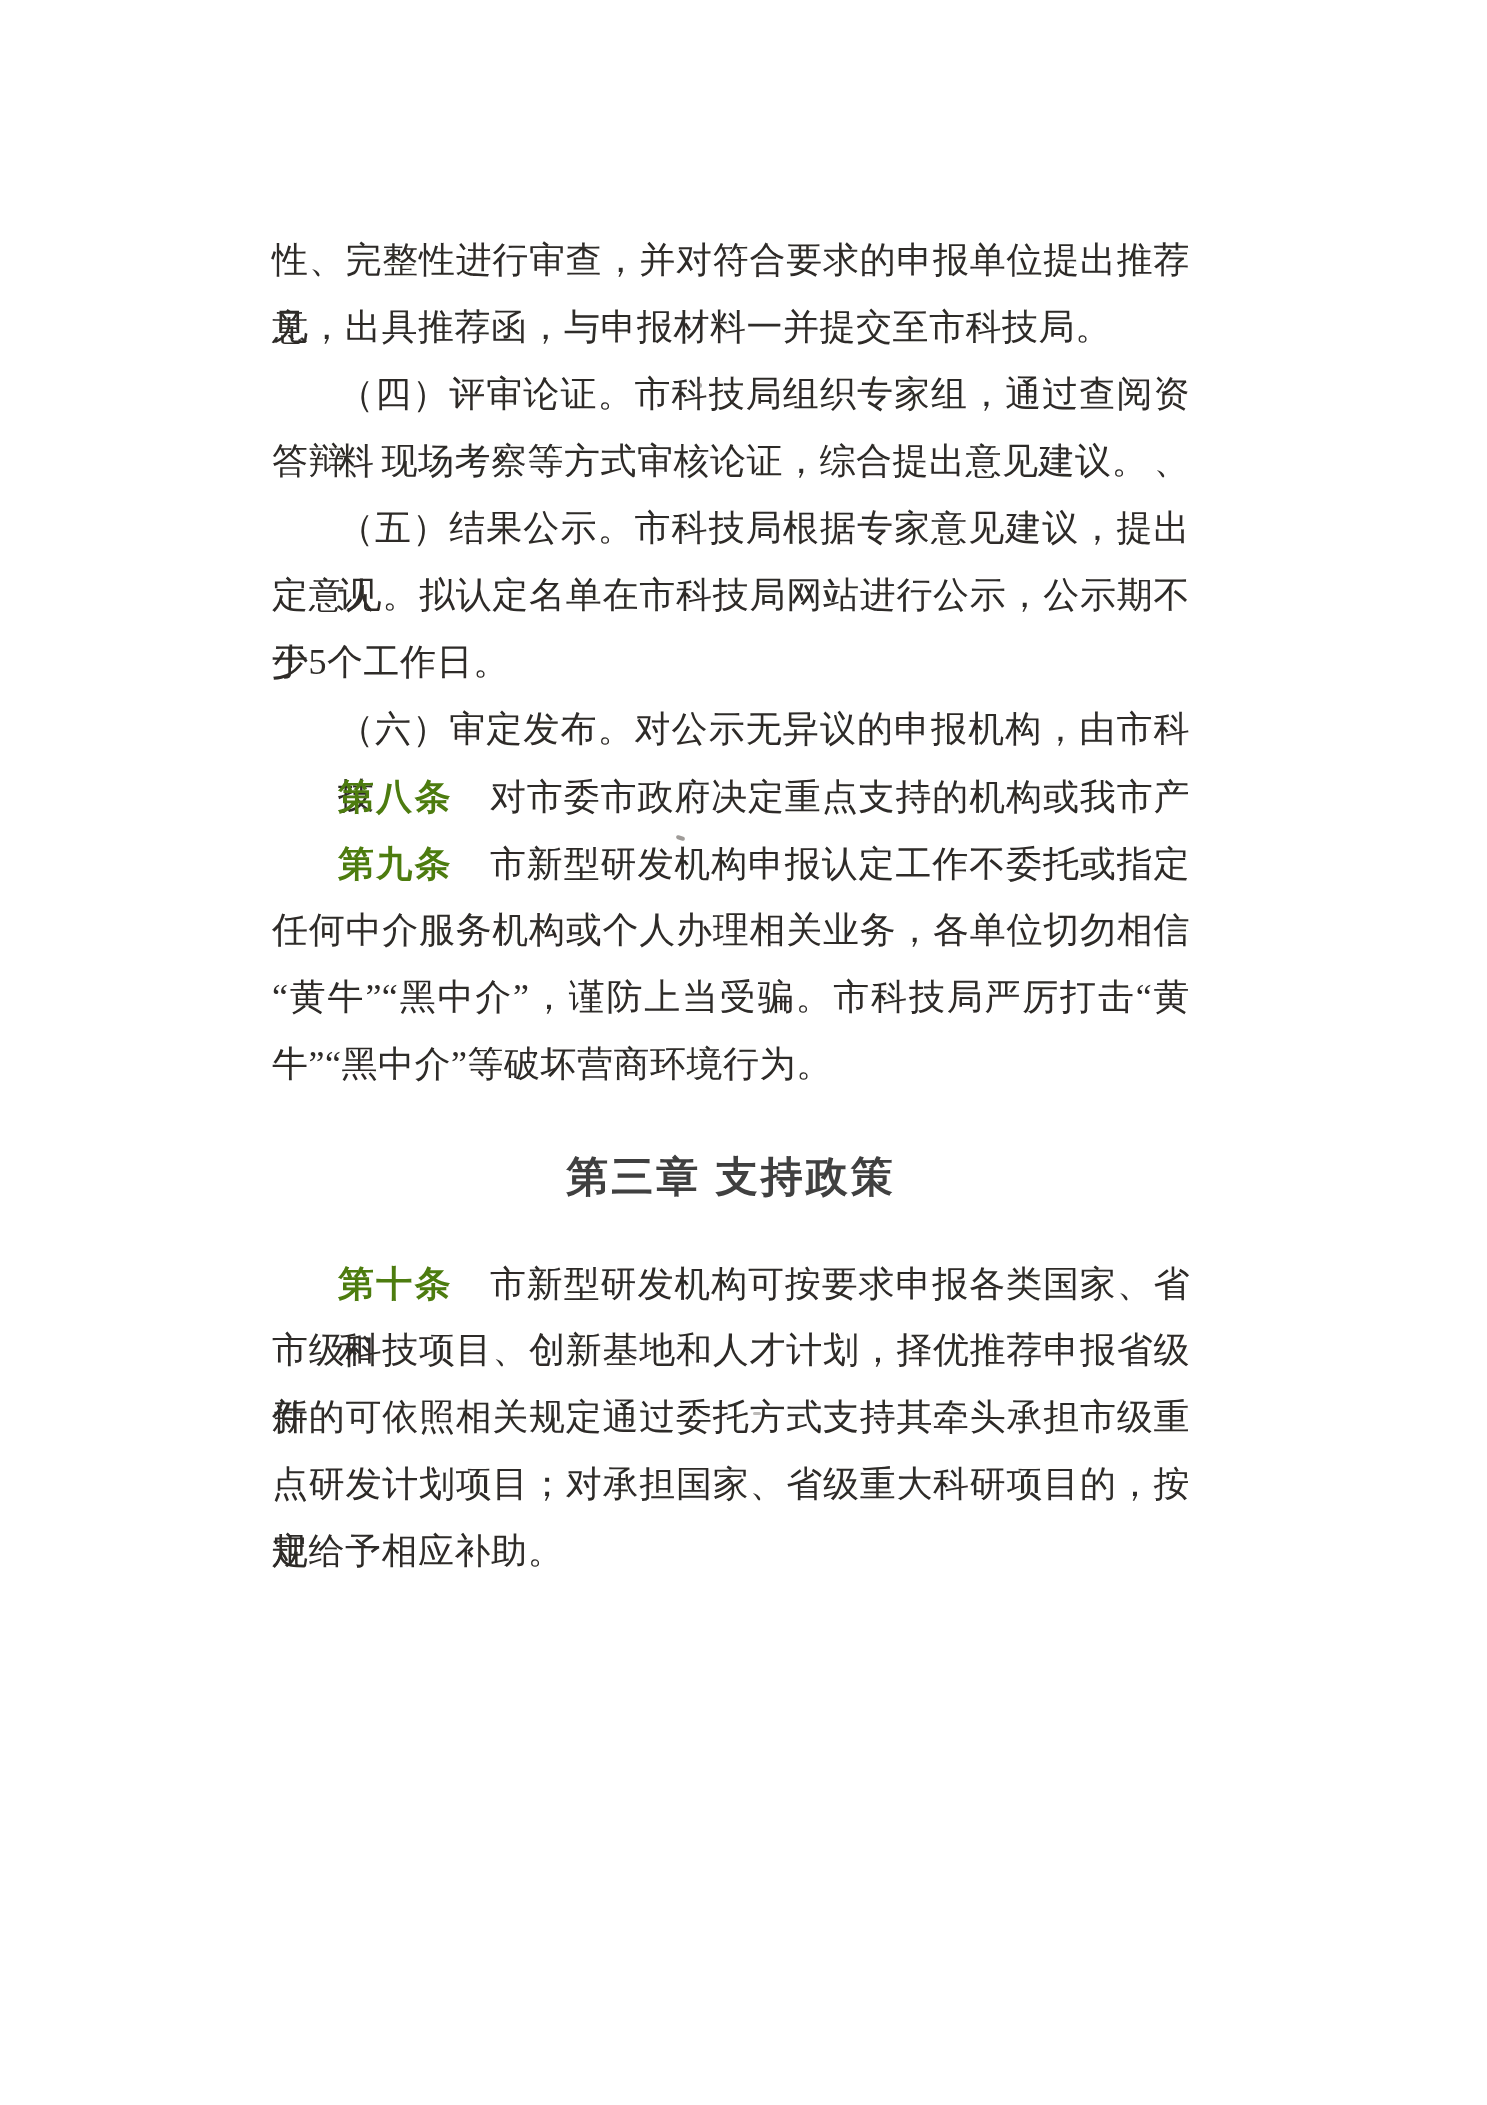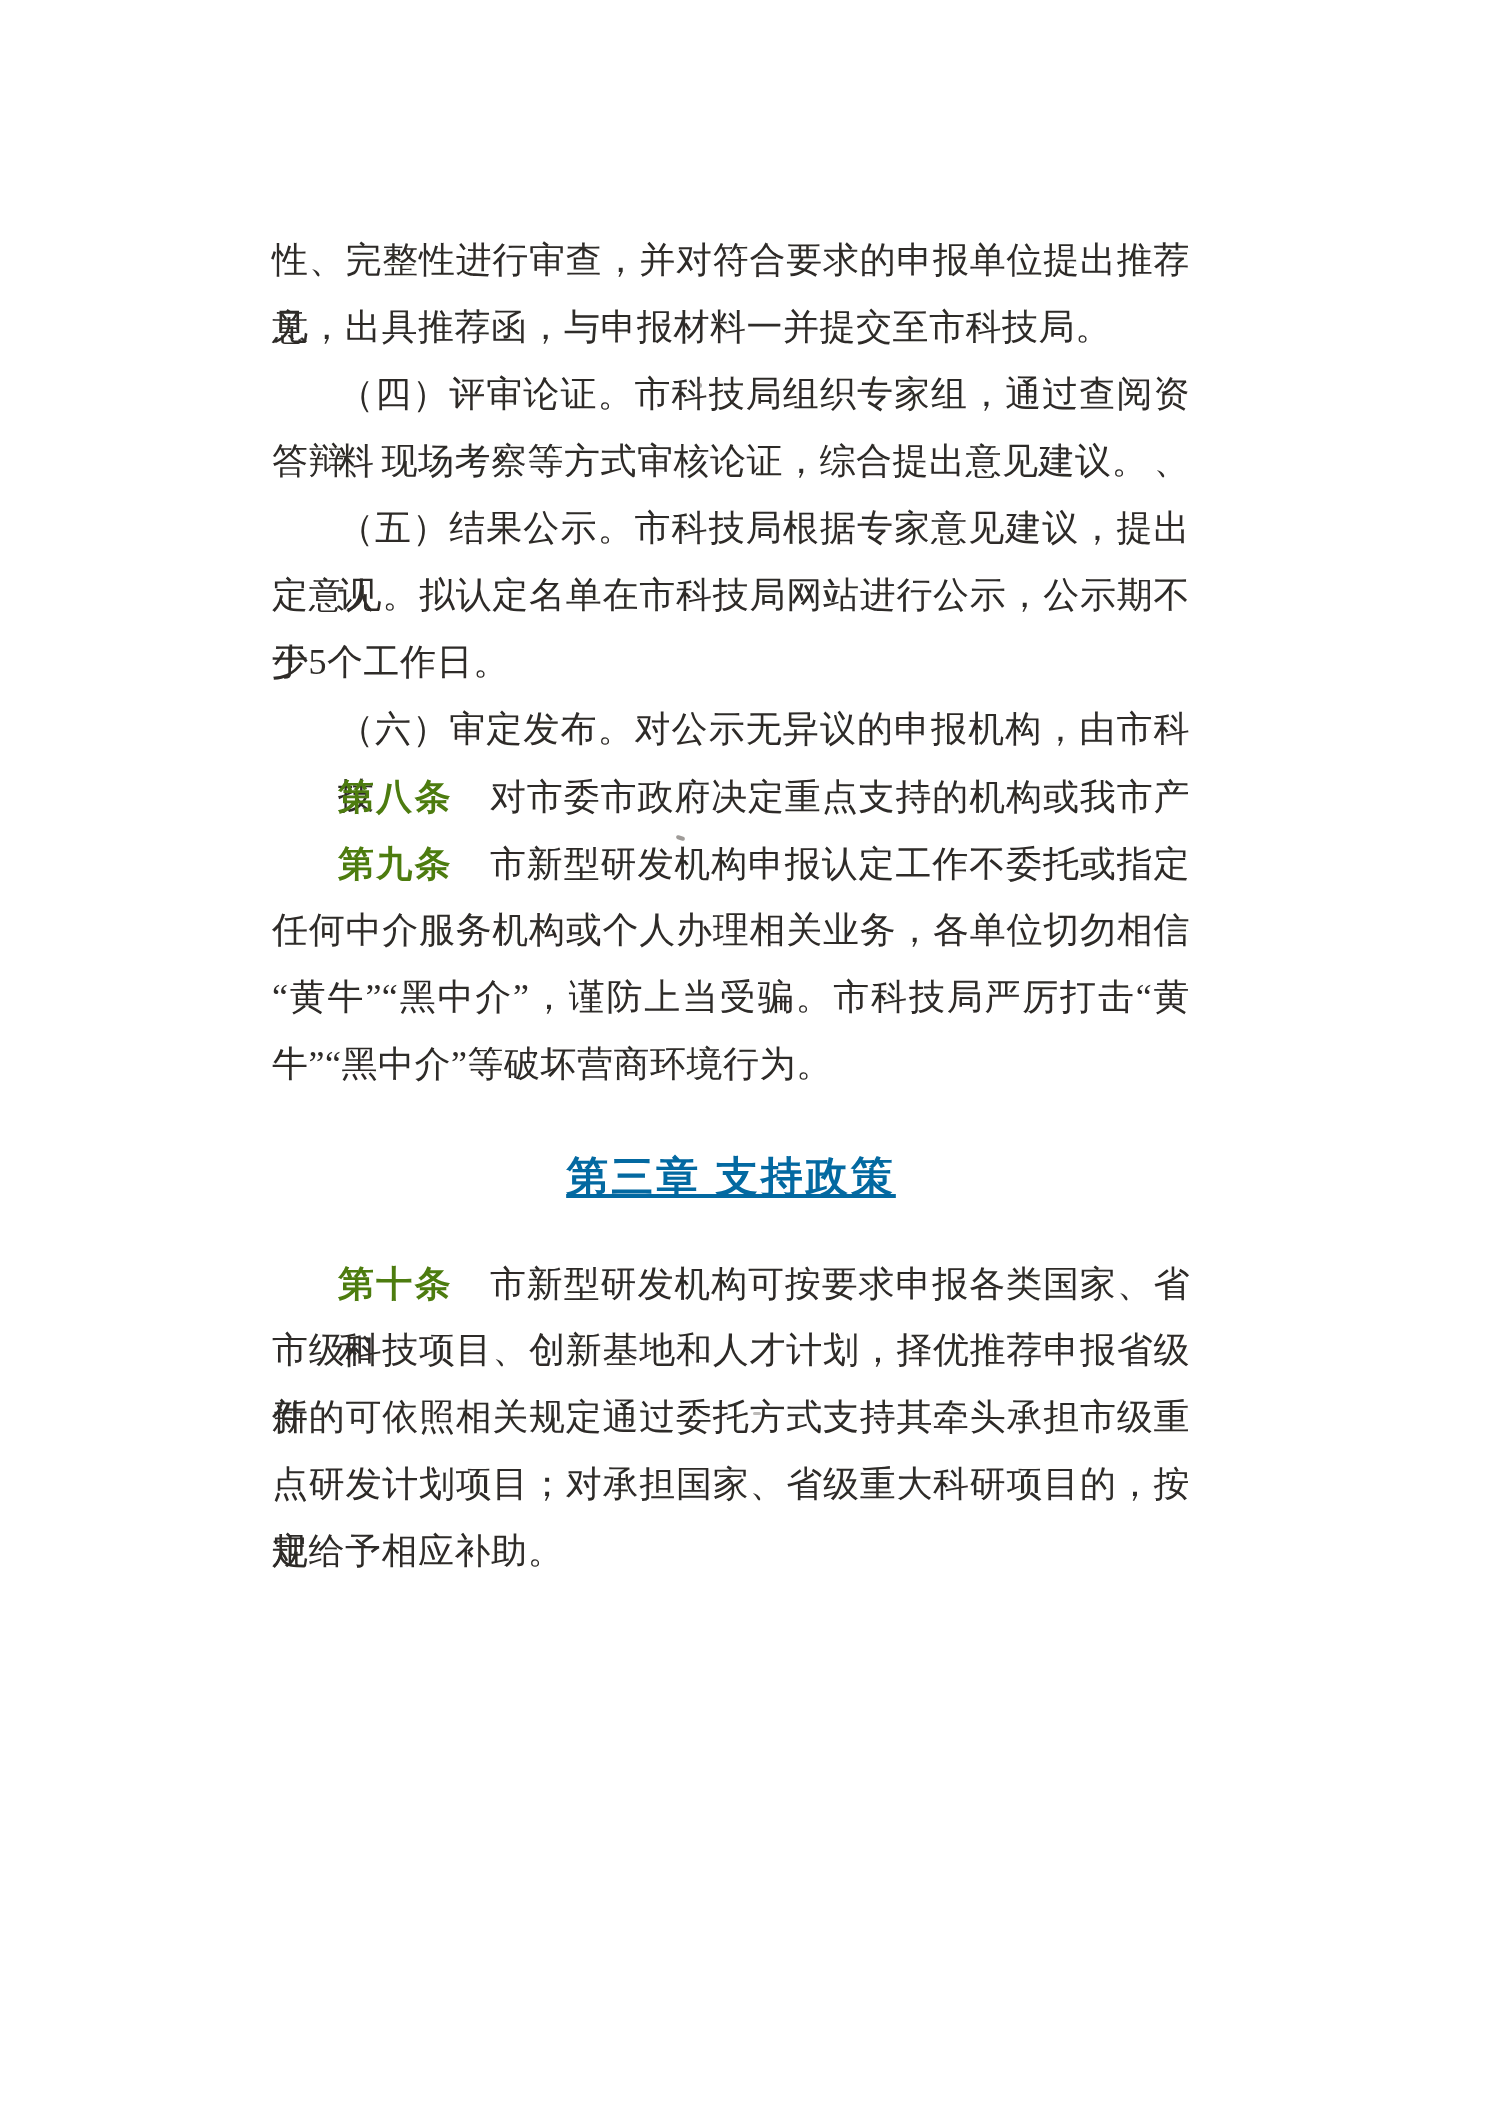--- a/index.html
+++ b/index.html
@@ -44,23 +44,22 @@
     letter-spacing: 2px;
   }
   .chapter-heading {
     margin: 45px 0 40px 0;
     height: 67px;
     line-height: 67px;
     text-align-last: center;
     font-size: 42px;
     font-weight: 700;
     font-family: "Liberation Sans", "DejaVu Sans", sans-serif;
-    color: #0369a1;
+    color: #404040;
     letter-spacing: 3px;
-    text-decoration: underline;
   }
   
   .speck {
     position: absolute;
     background: #6b6661;
     border-radius: 2px;
     opacity: 0.65;
   }
   .speck-1 { left: 676px; top: 836px; width: 9px; height: 4px; transform: rotate(18deg); }
   .speck-2 { left: 697px; top: 383px; width: 5px; height: 5px; opacity: 0.5; }

